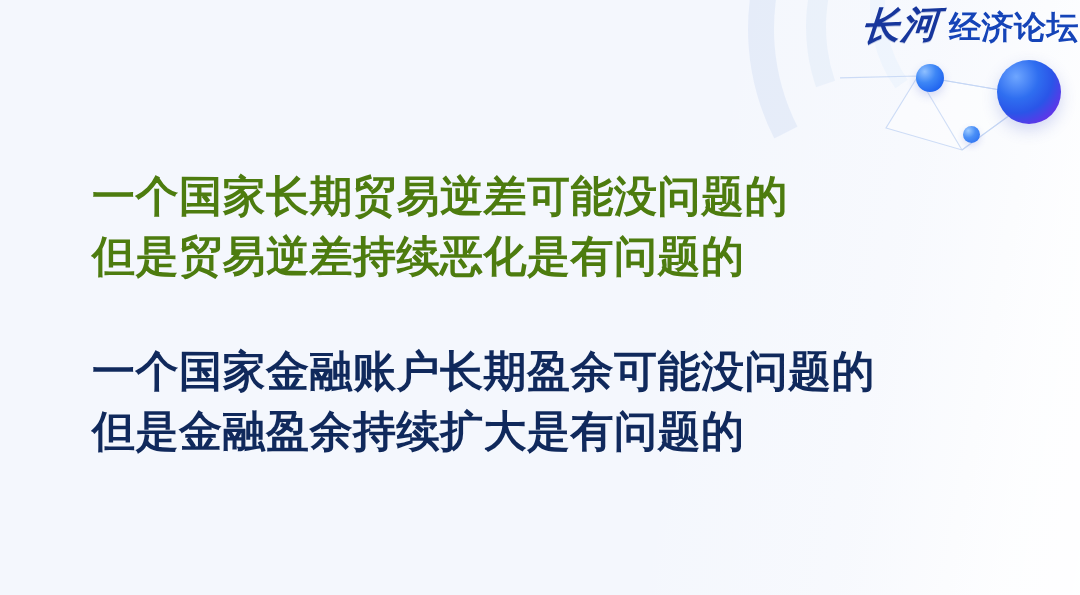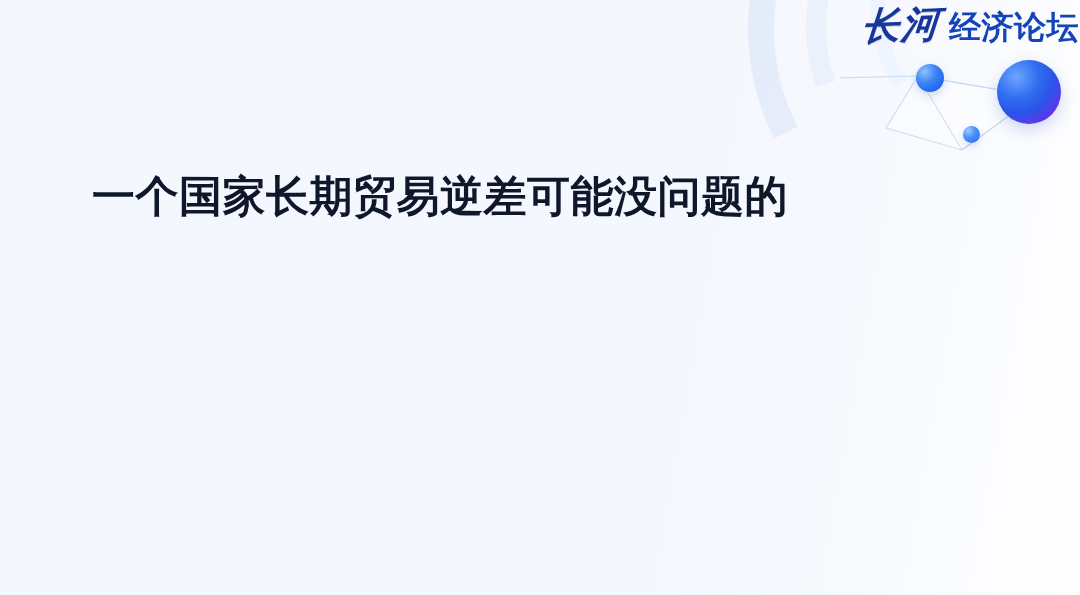--- a/index.html
+++ b/index.html
@@ -148,21 +148,21 @@
     margin-top: 55px;
   }
   .stmt-line {
     font-family: "Liberation Sans", "DejaVu Sans", sans-serif;
     font-size: 43px;
     font-weight: 700;
     line-height: 60px;
     letter-spacing: 0.5px;
     white-space: nowrap;
   }
-  .block-trade .stmt-line { color: #0f172a; }
+  .block-trade .stmt-line { color: #4d7c0f; }
   .block-finance .stmt-line { color: #10295c; }
 </style>
 </head>
 <body>
 
 <div id="slide">
 
   <div class="bg-sheen"></div>
 
   <div class="arc arc-1"></div>
@@ -182,18 +182,23 @@
 
   <div class="logo">
     <span class="logo-mark">长河</span>
     <span class="logo-word">经济论坛</span>
   </div>
 
   <div class="statements">
 
     <div class="stmt-block block-trade">
       <div class="stmt-line">一个国家长期贸易逆差可能没问题的</div>
+      <div class="stmt-line">但是贸易逆差持续恶化是有问题的</div>
     </div>
 
+    <div class="stmt-block block-finance">
+      <div class="stmt-line">一个国家金融账户长期盈余可能没问题的</div>
+      <div class="stmt-line">但是金融盈余持续扩大是有问题的</div>
+    </div>
 
   </div>
 
 </div>
 
 </body></html>

